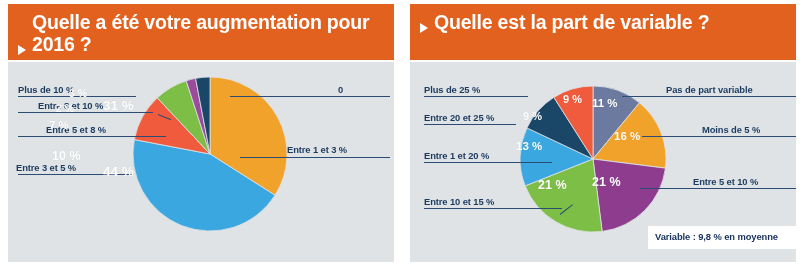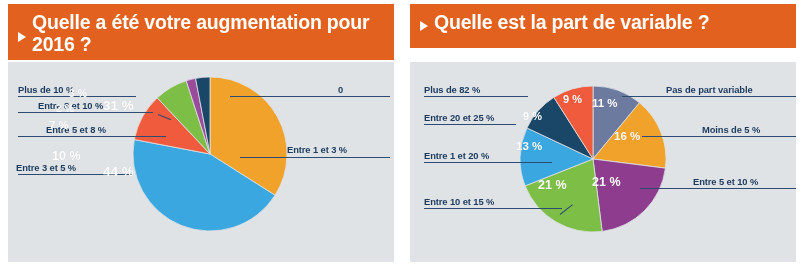--- a/index.html
+++ b/index.html
@@ -17,22 +17,22 @@
 
   .panel-gap{position:absolute;left:398px;top:0;width:8px;height:266px;background:#ffffff;z-index:30;}
 
   .header{
     position:absolute;left:8px;top:4px;right:8px;height:56px;
     background:#E2611F;
     color:#ffffff;
     box-sizing:border-box;
     padding:7px 12px 0 10px;
   }
-  .panel.right .header{height:44px;}
-  .header-inner{display:flex;align-items:center;}
+  .panel.right .header{height:56px;}
+  .header-inner{display:flex;align-items:flex-end;}
   .tri{
     width:0;height:0;flex:0 0 auto;
     border-left:8px solid #ffffff;
     border-top:5.5px solid transparent;
     border-bottom:5.5px solid transparent;
     margin-top:7px;margin-right:6px;
   }
   .panel.right .tri{margin-top:8px;}
   .htitle{
     font-size:19.5px;font-weight:bold;line-height:22px;
@@ -150,21 +150,21 @@
             <path d="M 75 75 L 121.53 18.75 A 73 73 0 0 1 147.42 84.15 Z" fill="#F0A22A" stroke="#DFE3E6" stroke-width="0.8"></path>
             <path d="M 75 75 L 147.42 84.15 A 73 73 0 0 1 84.15 147.42 Z" fill="#8E3D8E" stroke="#DFE3E6" stroke-width="0.8"></path>
             <path d="M 75 75 L 84.15 147.42 A 73 73 0 0 1 7.13 101.87 Z" fill="#7DBE46" stroke="#DFE3E6" stroke-width="0.8"></path>
             <path d="M 75 75 L 7.13 101.87 A 73 73 0 0 1 8.95 43.92 Z" fill="#3BA7E0" stroke="#DFE3E6" stroke-width="0.8"></path>
             <path d="M 75 75 L 8.95 43.92 A 73 73 0 0 1 35.88 13.36 Z" fill="#1A4668" stroke="#DFE3E6" stroke-width="0.8"></path>
             <path d="M 75 75 L 35.88 13.36 A 73 73 0 0 1 75.00 2.00 Z" fill="#EF5B3C" stroke="#DFE3E6" stroke-width="0.8"></path>
           </svg>
 
         <div class="lead" style="left:150px;top:152px;width:16px;transform:rotate(-38deg);transform-origin:left center;"></div>
 
-      <div class="lbl" style="left: 14px; top: 22px;">Plus de 82 %</div>
+      <div class="lbl" style="left: 14px; top: 22px;">Plus de 25 %</div>
           <div class="lead" style="left: 14px; top: 34px; width: 104px;"></div>
           <div class="lbl" style="left: 14px; top: 50px;">Entre 20 et 25 %</div>
           <div class="lead" style="left: 14px; top: 62px; width: 92px;"></div>
           <div class="lbl" style="left: 14px; top: 88px;">Entre 1 et 20 %</div>
           <div class="lead" style="left: 14px; top: 100px; width: 128px;"></div>
           <div class="lbl" style="left: 14px; top: 134px;">Entre 10 et 15 %</div>
           <div class="lead" style="left: 14px; top: 146px; width: 138px;"></div>
           <div class="lbl" style="left: 256px; top: 22px; right: 130px;">Pas de part variable</div>
           <div class="lead" style="left: 212px; top: 34px; width: 174px;"></div>
           <div class="lbl" style="left: 292px; top: 62px; right: 94px;">Moins de 5 %</div>
@@ -173,17 +173,18 @@
           <div class="lead" style="left: 230px; top: 126px; width: 156px;"></div>
           <div class="slice-label" style="left: 182px; top: 35px; font-size: 11.5px;">11 %</div>
           <div class="slice-label" style="left: 204px; top: 68px; font-size: 11.5px;">16 %</div>
           <div class="slice-label" style="left: 182px; top: 113px; font-size: 12.5px;">21 %</div>
           <div class="slice-label" style="left: 128px; top: 116px; font-size: 12.5px;">21 %</div>
           <div class="slice-label" style="left: 106px; top: 78px; font-size: 11.5px;">13 %</div>
           <div class="slice-label" style="left: 113px; top: 48px; font-size: 11px;">9 %</div>
           <div class="slice-label" style="left: 153px; top: 31px; font-size: 11px;">9 %</div>
         </div>
 
+      <div class="callout" style="left:238px;top:164px;width:140px;">Variable : 9,8 % en moyenne</div>
     </div>
   </div>
 
   <div class="panel-gap"></div>
 </div>
 
 </body></html>

